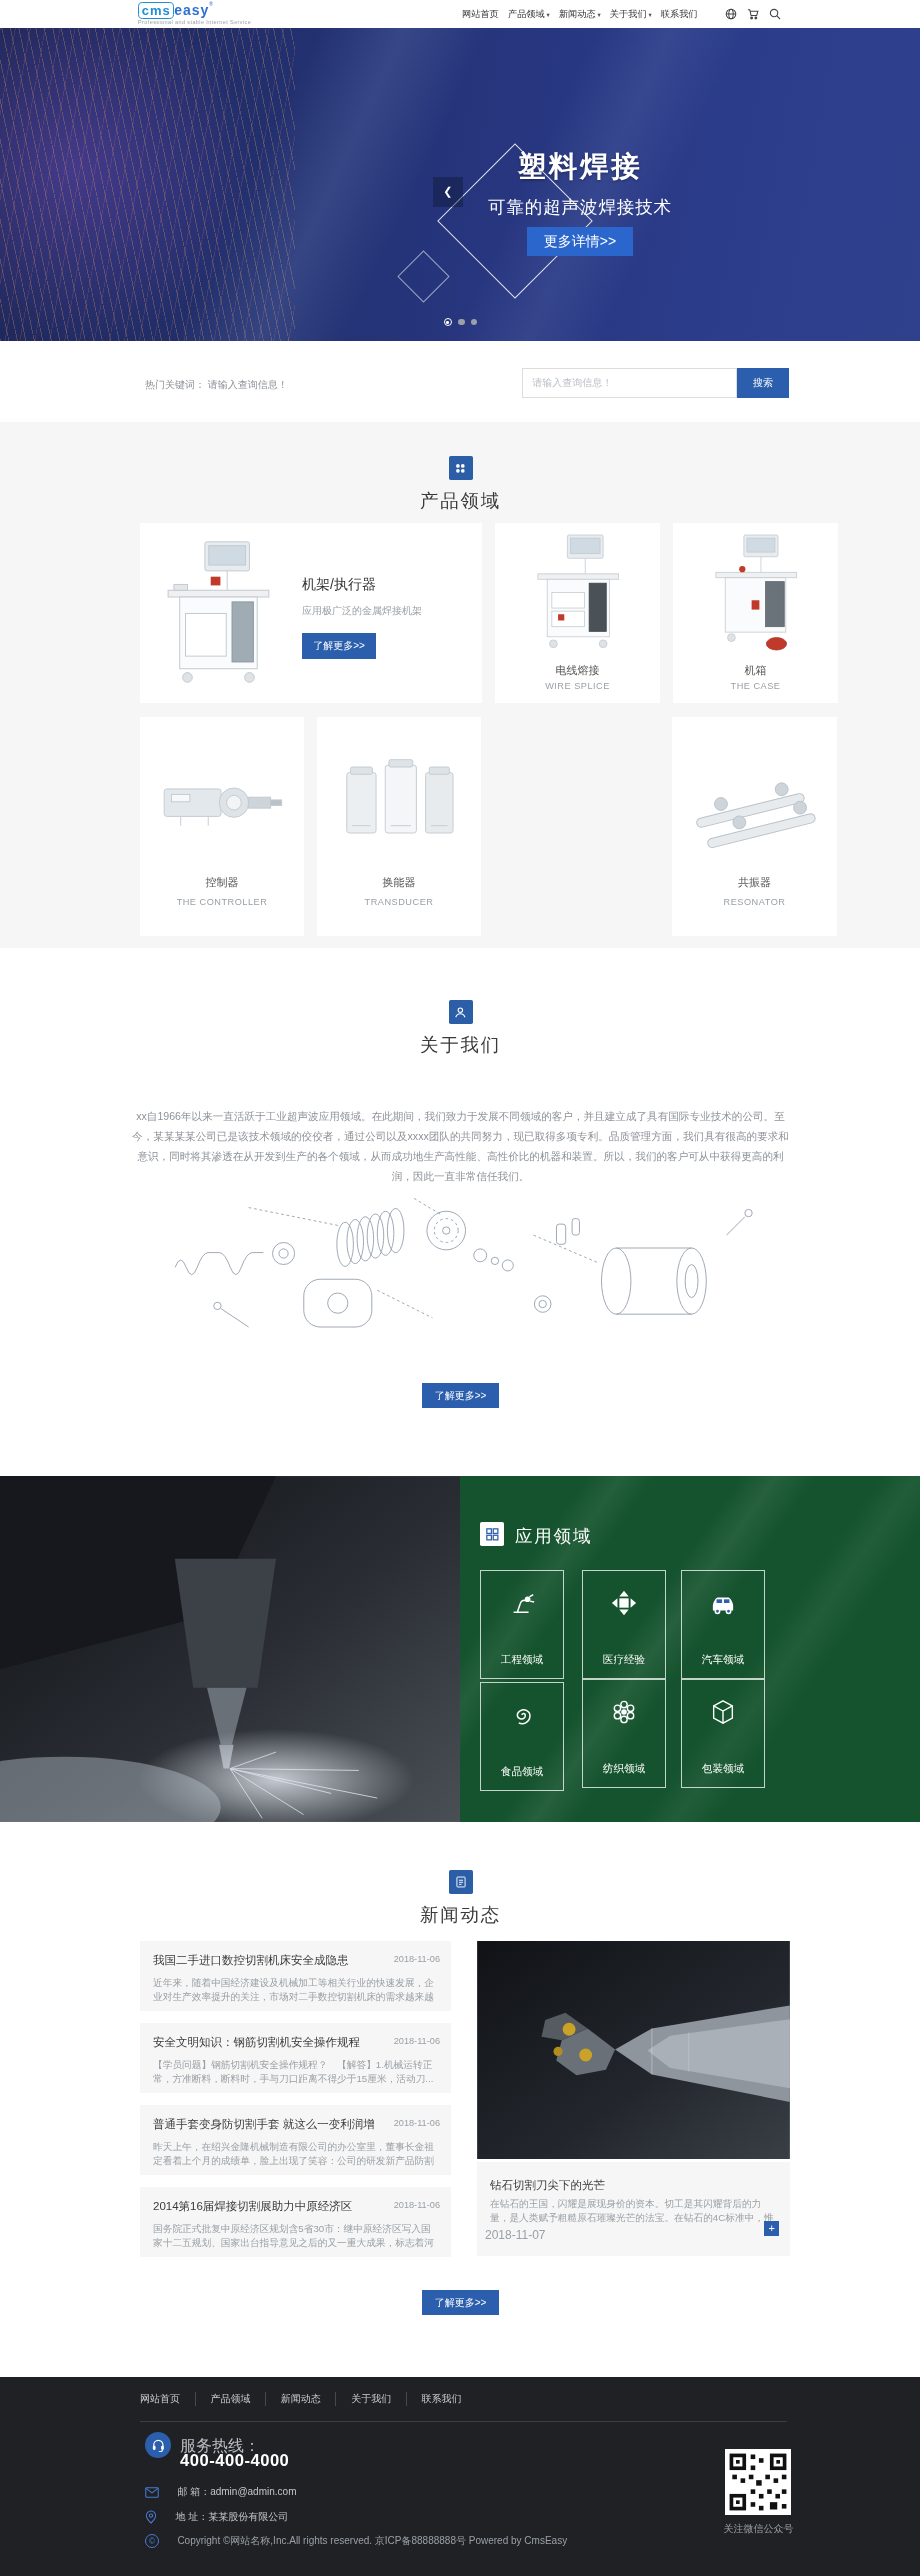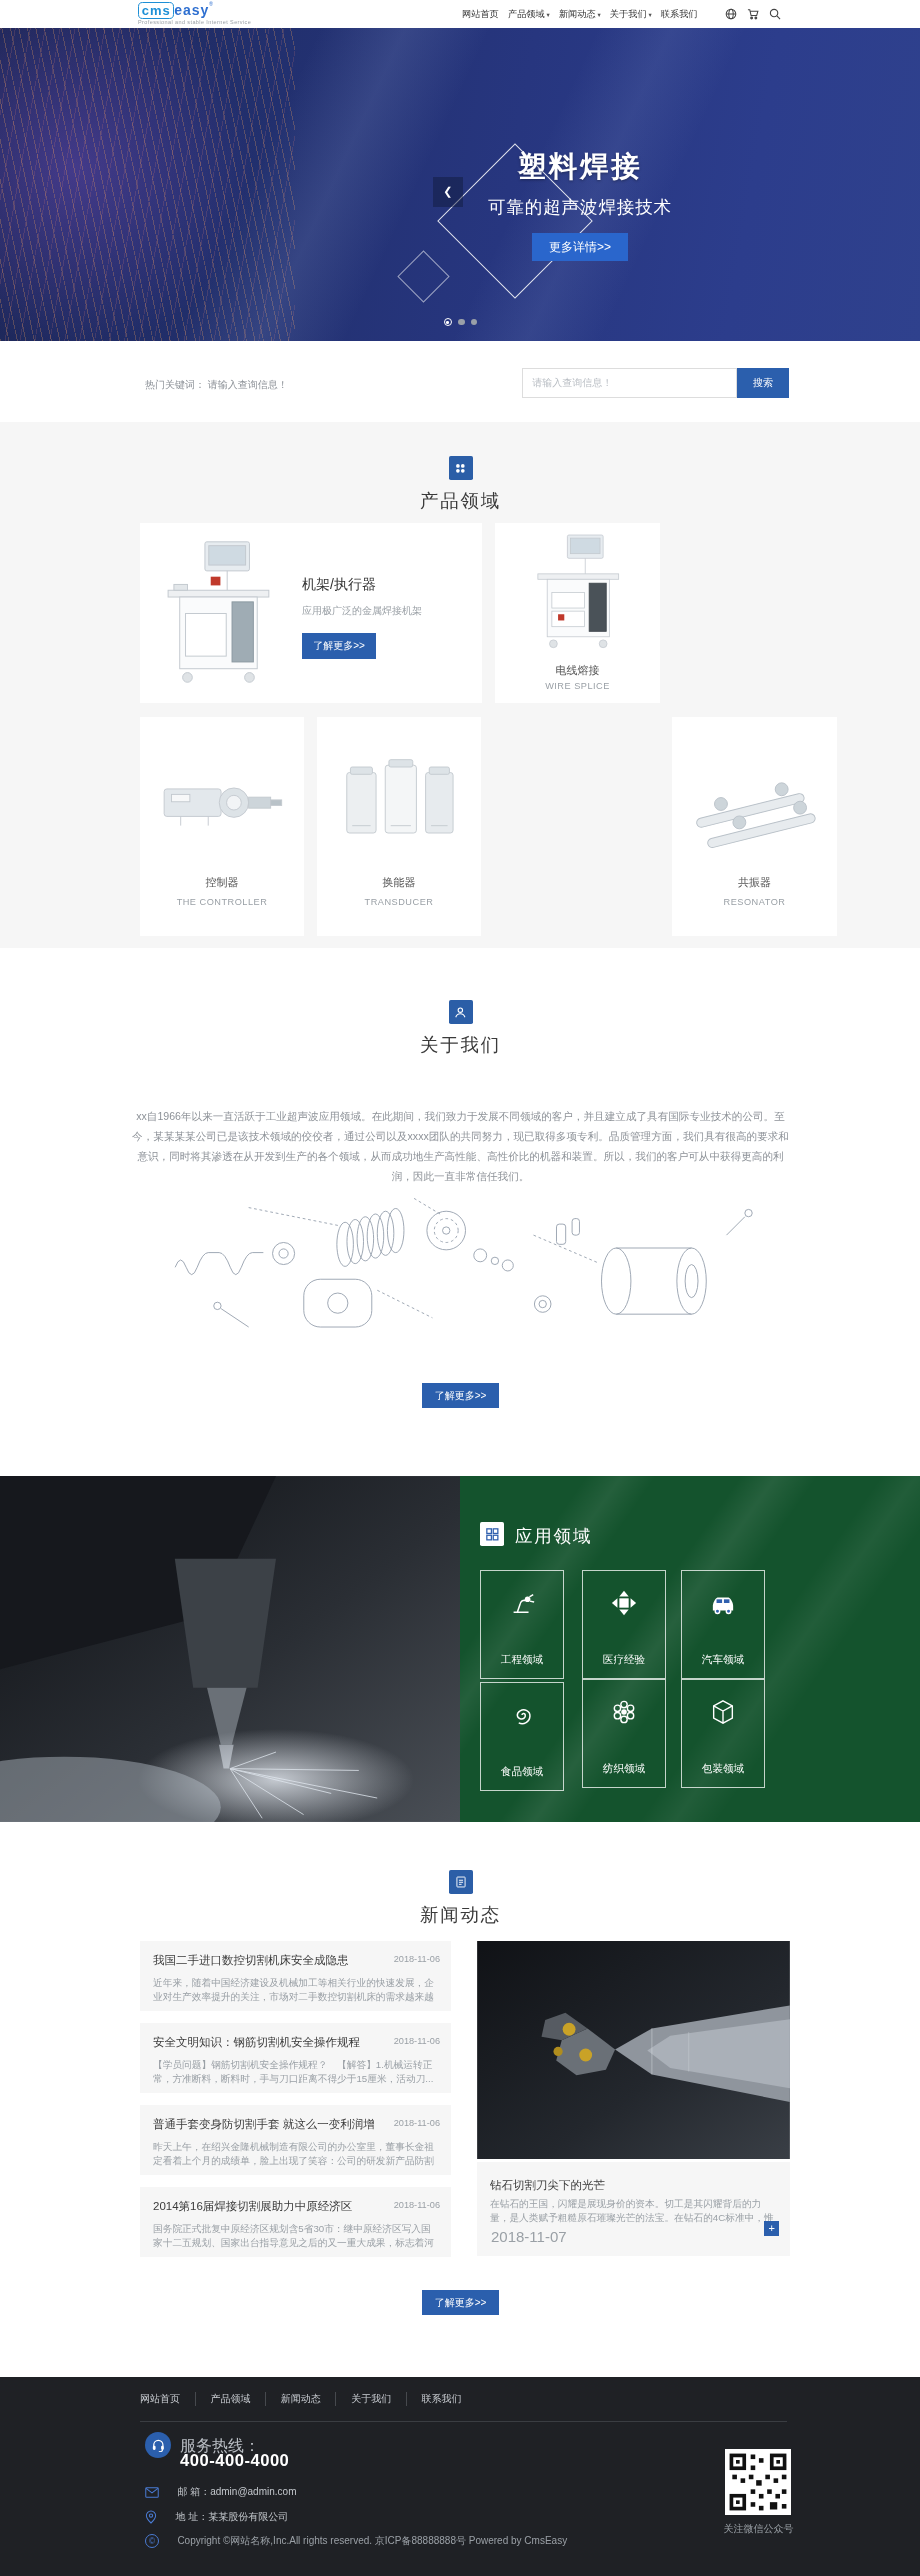--- a/index.html
+++ b/index.html
@@ -30,21 +30,21 @@
   .hero .sheen { position:absolute; inset:0;
           background:linear-gradient(115deg, transparent 30%, rgba(170,190,235,.14) 38%, transparent 46%, transparent 56%, rgba(170,190,235,.10) 63%, transparent 70%); }
   .diamond { position:absolute; border:0.9px solid rgba(255,255,255,.85); transform:rotate(45deg); }
   .diamond.big { left:460px; top:138px; width:110px; height:110px; }
   .diamond.small { left:405px; top:230px; width:37px; height:37px; border-color:rgba(255,255,255,.55); }
   .hero-arrow { position:absolute; left:433px; top:149px; width:29.5px; height:29.5px; background:rgba(15,25,55,.45);
           color:#fff; font-size:11px; display:flex; align-items:center; justify-content:center; cursor:pointer; }
   .hero-copy { position:absolute; left:474px; top:120px; width:212px; text-align:center; color:#fff; }
   .hero-title { font-size:28.5px; font-weight:bold; letter-spacing:2.8px; text-shadow:0 0.9px 2.8px rgba(0,0,0,.35); }
   .hero-sub { font-size:17.5px; margin-top:9.2px; letter-spacing:0.9px; }
-  .hero-cta { display:inline-block; margin-top:14px; background:#2a66cc; color:#fff; font-size:12px; padding:5.5px 16.6px; cursor:pointer; }
+  .hero-cta { display:inline-block; margin-top:8px; background:#2a66cc; color:#fff; font-size:14px; padding:5.5px 16.6px; cursor:pointer; }
   .dots { position:absolute; left:0; right:0; top:290px; display:flex; justify-content:center; align-items:center; gap:6.4px; }
   .dot { width:6.4px; height:6.4px; border-radius:50%; background:#9aa0a8; cursor:pointer; }
   .dot.active { width:8.3px; height:8.3px; background:transparent; border:0.9px solid #fff; position:relative; }
   .dot.active::after { content:""; position:absolute; inset:1.8px; border-radius:50%; background:#fff; }
 
   
   .searchbar { position:absolute; top:341px; left:0; width:921px; height:81px; background:#fff; }
   .hot-label { position:absolute; left:145px; top:37px; font-size:10px; color:#8d9298; }
   .search-input { position:absolute; left:522px; top:27px; width:215px; height:29.5px; border:0.9px solid #ddd; font-size:10px; padding:0 9.2px; color:#333; outline:none; }
   .search-input::placeholder { color:#b9bec4; }
@@ -103,21 +103,21 @@
   .news-card { position:absolute; left:140px; width:311px; height:70px; background:#f6f6f6; cursor:pointer; }
   .nc1 { top:119px; } .nc2 { top:201px; } .nc3 { top:283px; } .nc4 { top:365px; }
   .nc-title { position:absolute; left:13px; top:12px; font-size:11.5px; color:#3a3a3a; max-width:221px; white-space:nowrap; overflow:hidden; }
   .nc-date { position:absolute; right:11px; top:13px; font-size:9.2px; color:#9aa0a6; }
   .nc-excerpt { position:absolute; left:13px; right:11px; top:35px; font-size:9.7px; color:#9aa0a6; line-height:14px; height:28px; overflow:hidden; }
   .feature { position:absolute; left:477px; top:119px; width:313px; cursor:pointer; }
   .feature-img { display:block; }
   .feature-body { position:relative; width:313px; height:94px; background:#f6f6f6; }
   .f-title { position:absolute; left:13px; top:15.7px; font-size:11.5px; color:#3a3a3a; }
   .f-excerpt { position:absolute; left:13px; right:13px; top:35px; font-size:9.7px; color:#9aa0a6; line-height:14px; height:28px; overflow:hidden; }
-  .f-date { position:absolute; left:14px; top:66px; font-size:15px; color:#9aa0a6; }
+  .f-date { position:absolute; left:8px; top:66px; font-size:12px; color:#9aa0a6; }
   .f-plus { position:absolute; right:11px; top:59px; width:14.7px; height:14.7px; background:#2b5fad; color:#fff; font-size:11px; line-height:14.7px; text-align:center; cursor:pointer; }
   .news .cta-btn { top:468px; }
 
   
   .footer { position:absolute; top:2377px; left:0; width:921px; height:199px; background:#1f2125; }
   .fnav { position:absolute; left:140px; top:14.7px; display:flex; align-items:center; }
   .fnav span { font-size:10px; color:#c9cdd2; padding-right:14.7px; margin-right:14.7px; border-right:0.9px solid #46494e; cursor:pointer; }
   .fnav span:last-child { border-right:none; }
   .fdivider { position:absolute; left:140px; top:44px; width:647px; height:0.9px; background:#3a3d42; }
   .hotline-icon { position:absolute; left:145px; top:55px; width:26px; height:26px; border-radius:50%; background:#2b5fad; display:flex; align-items:center; justify-content:center; }
@@ -240,20 +240,40 @@
         <rect x="40" y="108" width="8" height="8" fill="#c0392b" stroke="none"></rect>
         <circle cx="34" cy="146" r="5" fill="#dfe3e6"></circle>
             <circle cx="98" cy="146" r="5" fill="#dfe3e6"></circle>
           </g>
         </svg>
     </div>
     <div class="pzh">电线熔接</div>
     <div class="pen">WIRE SPLICE</div>
   </div>
 
+  <div class="pcard pcardC">
+    <div class="img">
+      <svg width="101" height="125" viewBox="0 0 130 160">
+          <g stroke="#c3c9cf" fill="#f2f4f6" stroke-width="1">
+        <rect x="50" y="6" width="44" height="28" rx="2" fill="#e7ecf0"></rect>
+            <rect x="54" y="10" width="36" height="18" fill="#cfdae2"></rect>
+        <line x1="72" y1="34" x2="72" y2="54"></line>
+            <rect x="14" y="54" width="104" height="7" fill="#eef0f2"></rect>
+        <rect x="26" y="61" width="78" height="70" fill="#fafbfc"></rect>
+            <rect x="78" y="66" width="24" height="58" fill="#6a737a" stroke="#5c656c"></rect>
+        <circle cx="48" cy="50" r="4" fill="#c0392b" stroke="none"></circle>
+            <rect x="60" y="90" width="10" height="12" fill="#c0392b" stroke="none"></rect>
+        <ellipse cx="92" cy="146" rx="13" ry="8" fill="#c0392b" stroke="#a53225"></ellipse>
+        <circle cx="34" cy="138" r="5" fill="#dfe3e6"></circle>
+          </g>
+        </svg>
+    </div>
+    <div class="pzh">机箱</div>
+    <div class="pen">THE CASE</div>
+  </div>
 
   <div class="pcard prow2 p1">
     <div class="img" style="top:37px">
       <svg width="138" height="101" viewBox="0 0 150 110">
           <g stroke="#c3c9cf" fill="#eceff1" stroke-width="1">
         <rect x="12" y="38" width="62" height="30" rx="3" fill="#e3e8ec"></rect>
             <rect x="20" y="44" width="20" height="8" fill="#f7f8f9"></rect>
         <circle cx="88" cy="53" r="16" fill="#dde3e7"></circle>
             <circle cx="88" cy="53" r="8" fill="#f2f4f6"></circle>
         <rect x="104" y="47" width="24" height="12" fill="#cdd5da"></rect>

